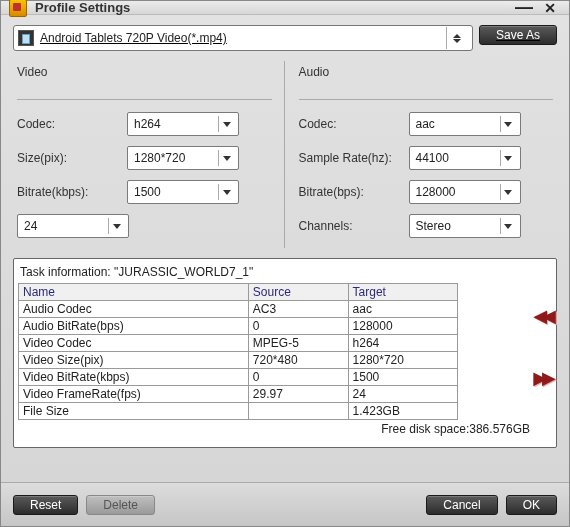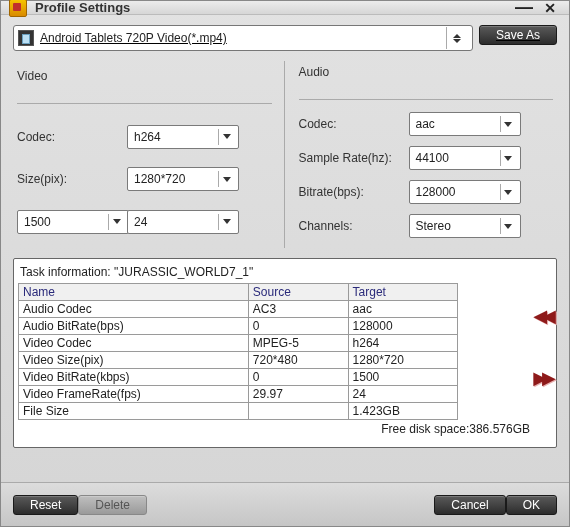--- a/index.html
+++ b/index.html
@@ -218,21 +218,21 @@
     cursor:pointer;
     text-shadow: 1px 1px 0 #e8b0b0;
   }
   .footer {
     height: 44px;
     background: linear-gradient(#dcdcdc,#c6c6c6);
     border-top:1px solid #aaa;
     display:flex;
     align-items:center;
     padding: 0 12px;
-    gap: 0;
+    gap: 8px;
   }
   .footer .spacer { flex:1; }
 </style>
 </head>
 <body>
 
 <div class="window">
 
   <div class="titlebar">
     <div class="app-icon"></div>
@@ -259,20 +259,21 @@
         <label>Codec:</label>
         <div class="combo">
             <span>h264</span>
             <span class="arrow"></span>
           </div>
         <label>Size(pix):</label>
         <div class="combo">
             <span>1280*720</span>
             <span class="arrow"></span>
           </div>
+        <label>Bitrate(kbps):</label>
         <div class="combo">
             <span>1500</span>
             <span class="arrow"></span>
           </div>
         <div class="combo">
             <span>24</span>
             <span class="arrow"></span>
           </div>
       </div>
 

